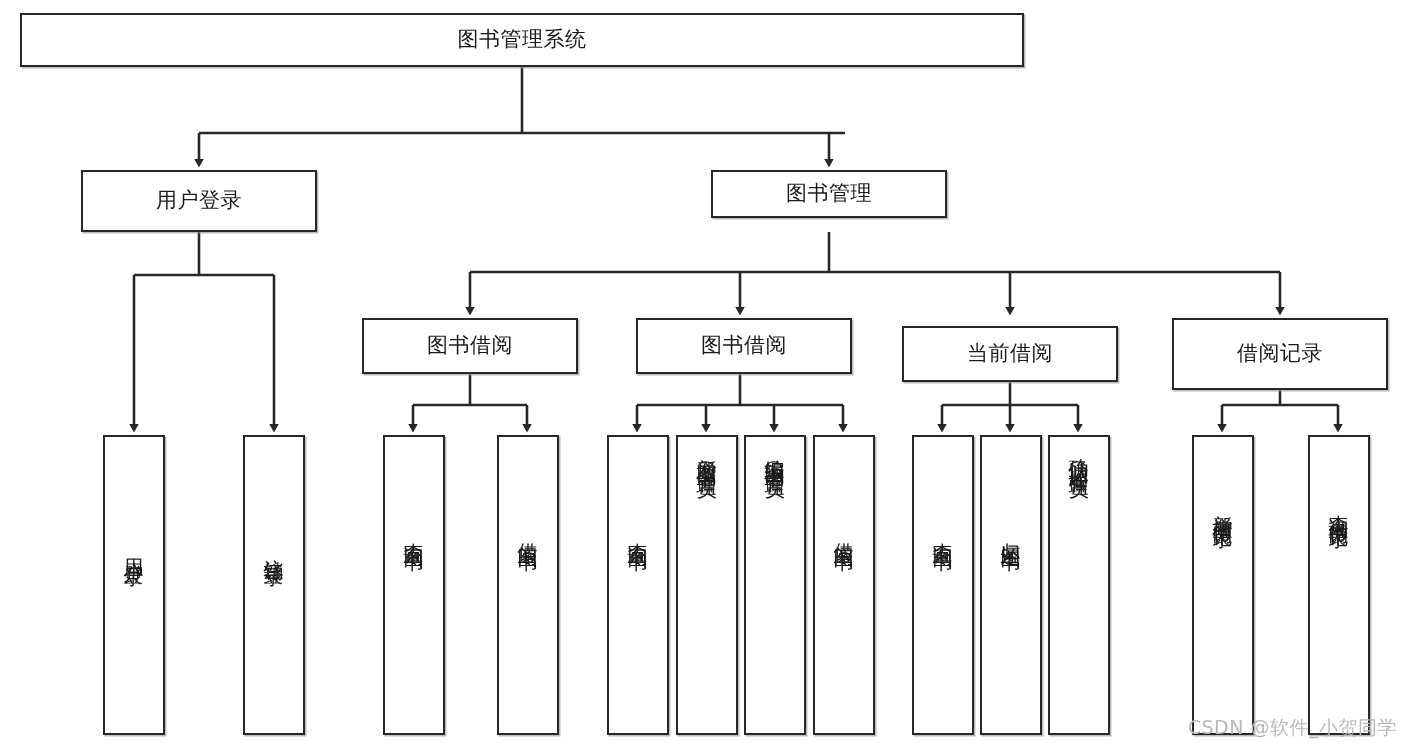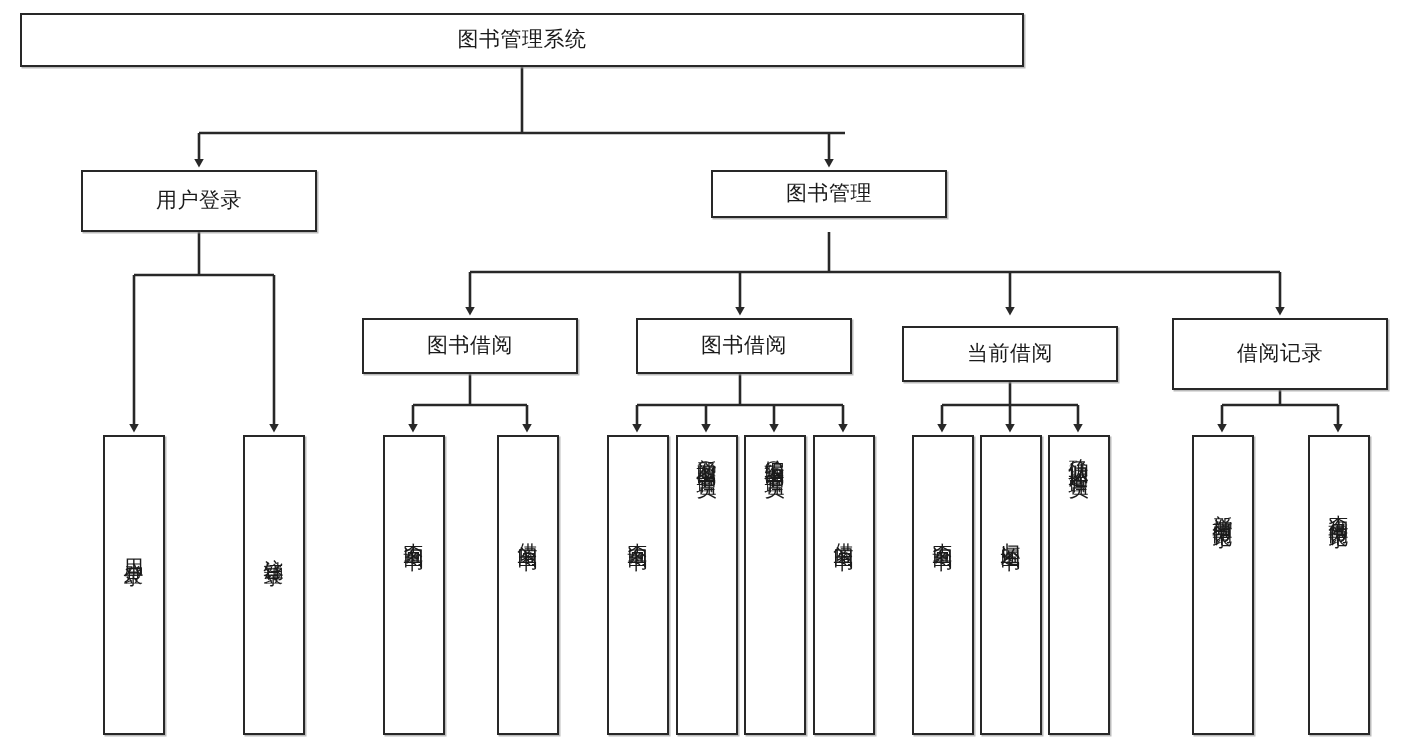--- a/index.html
+++ b/index.html
@@ -195,13 +195,14 @@
     <span class="label">确认归还（管理员）</span>
   </div>
 
   <div class="node vert mid" style="left:1192px; top:435px; width:62px; height:300px;">
     <span class="label">新增借阅记录</span>
   </div>
   <div class="node vert mid" style="left:1308px; top:435px; width:62px; height:300px;">
     <span class="label">查询借阅记录</span>
   </div>
 
+  <div class="watermark">CSDN @软件_小贺同学</div>
 </div>
 
 </body></html>

